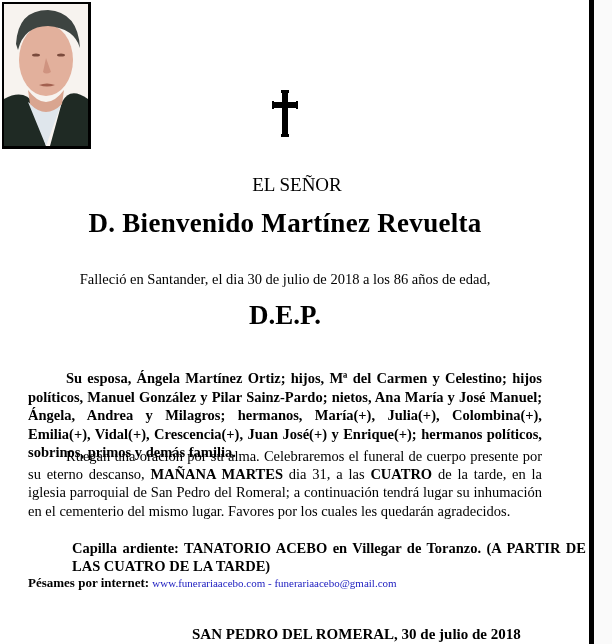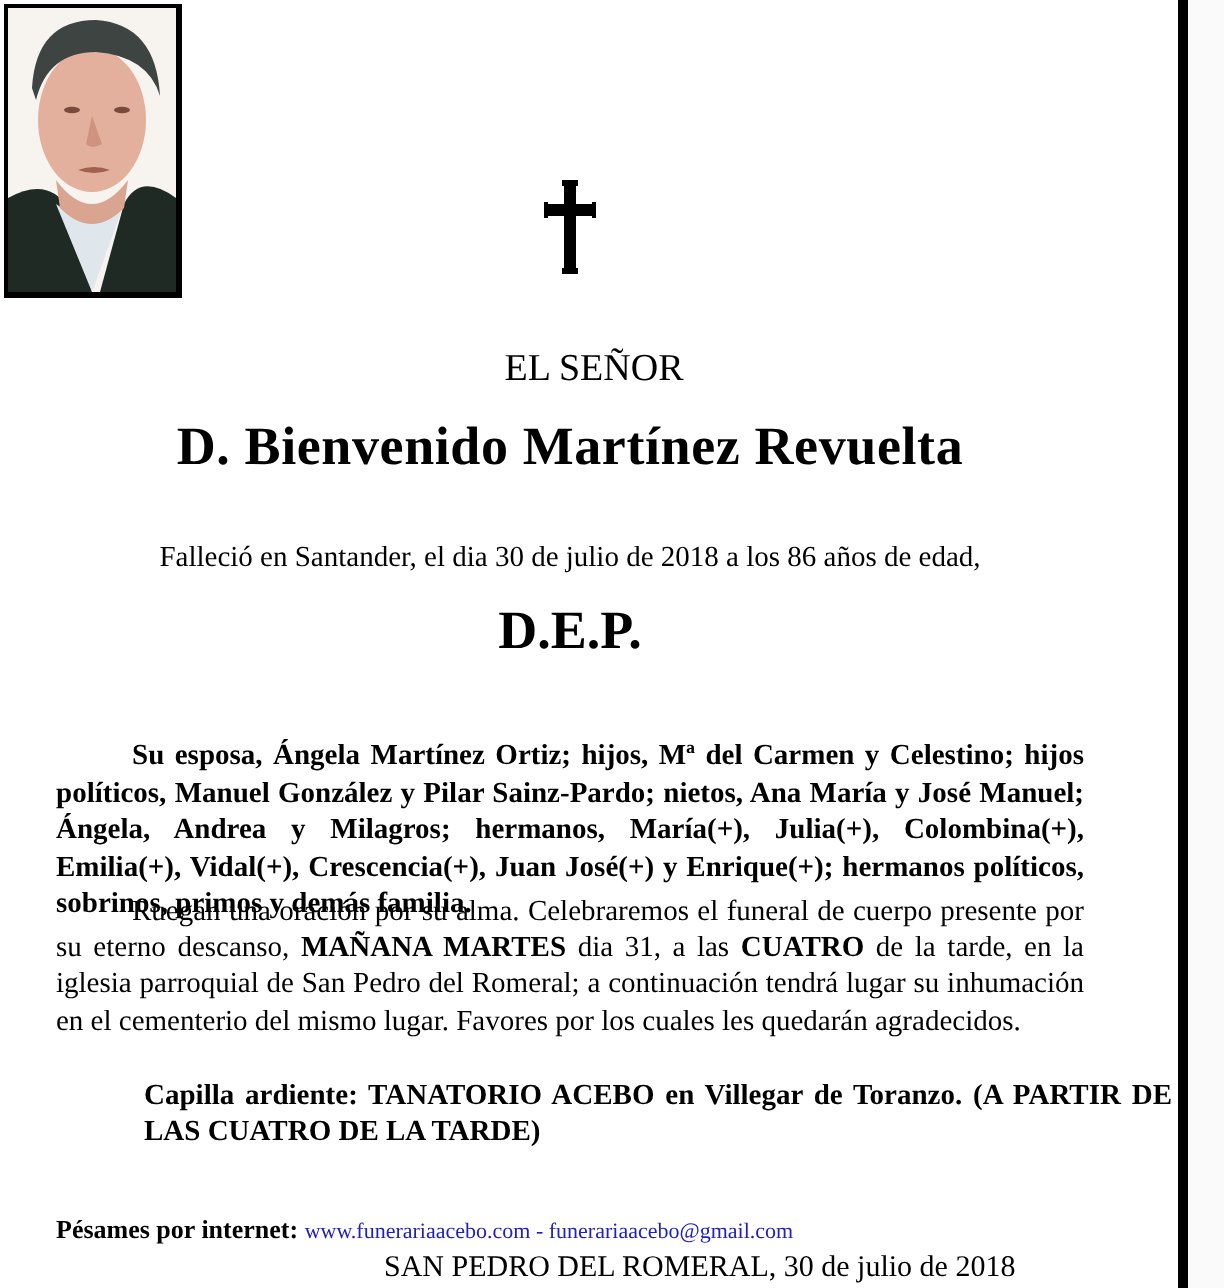--- a/index.html
+++ b/index.html
@@ -24,24 +24,24 @@
     .death { top: 271px; font-size: 14.5px; line-height: 17px; }
     .dep { top: 300px; font-size: 27px; font-weight: bold; }
     .para {
       position: absolute; left: 28px; width: 514px; text-align: justify;
       font-size: 14.5px; line-height: 18.5px;
     }
     .family { top: 345px; font-weight: bold; margin-top: 24px; }
     .family .indent, .prayer .indent { display: inline-block; width: 38px; }
     .prayer { top: 447px; line-height: 18.2px; }
     .chapel { position: absolute; left: 28px; width: 514px; top: 539px; font-weight: bold; font-size: 14.5px; line-height: 18px; text-align: justify; margin-left: 44px; }
-    .condol { position: absolute; left: 28px; top: 575px; font-size: 13px; white-space: nowrap; margin-top: 32px; }
+    .condol { position: absolute; left: 28px; top: 575px; font-size: 13px; white-space: nowrap; }
     .condol b { font-size: 13px; }
     .condol .link { color: #2020c0; font-size: 11px; }
-    .signoff { position: absolute; left: 192px; top: 626px; font-size: 15px; font-weight: normal; white-space: nowrap; }
+    .signoff { position: absolute; left: 192px; top: 626px; font-size: 15px; font-weight: bold; white-space: nowrap; }
   </style>
 </head>
 <body>
 
 <div class="right-strip"></div>
 <div class="vbar"></div>
 
 <div class="photo" title="Portrait of D. Bienvenido Martínez Revuelta">
   <svg width="84" height="142" viewBox="0 0 84 142">
     <rect width="84" height="142" fill="#f7f3ef"></rect>

